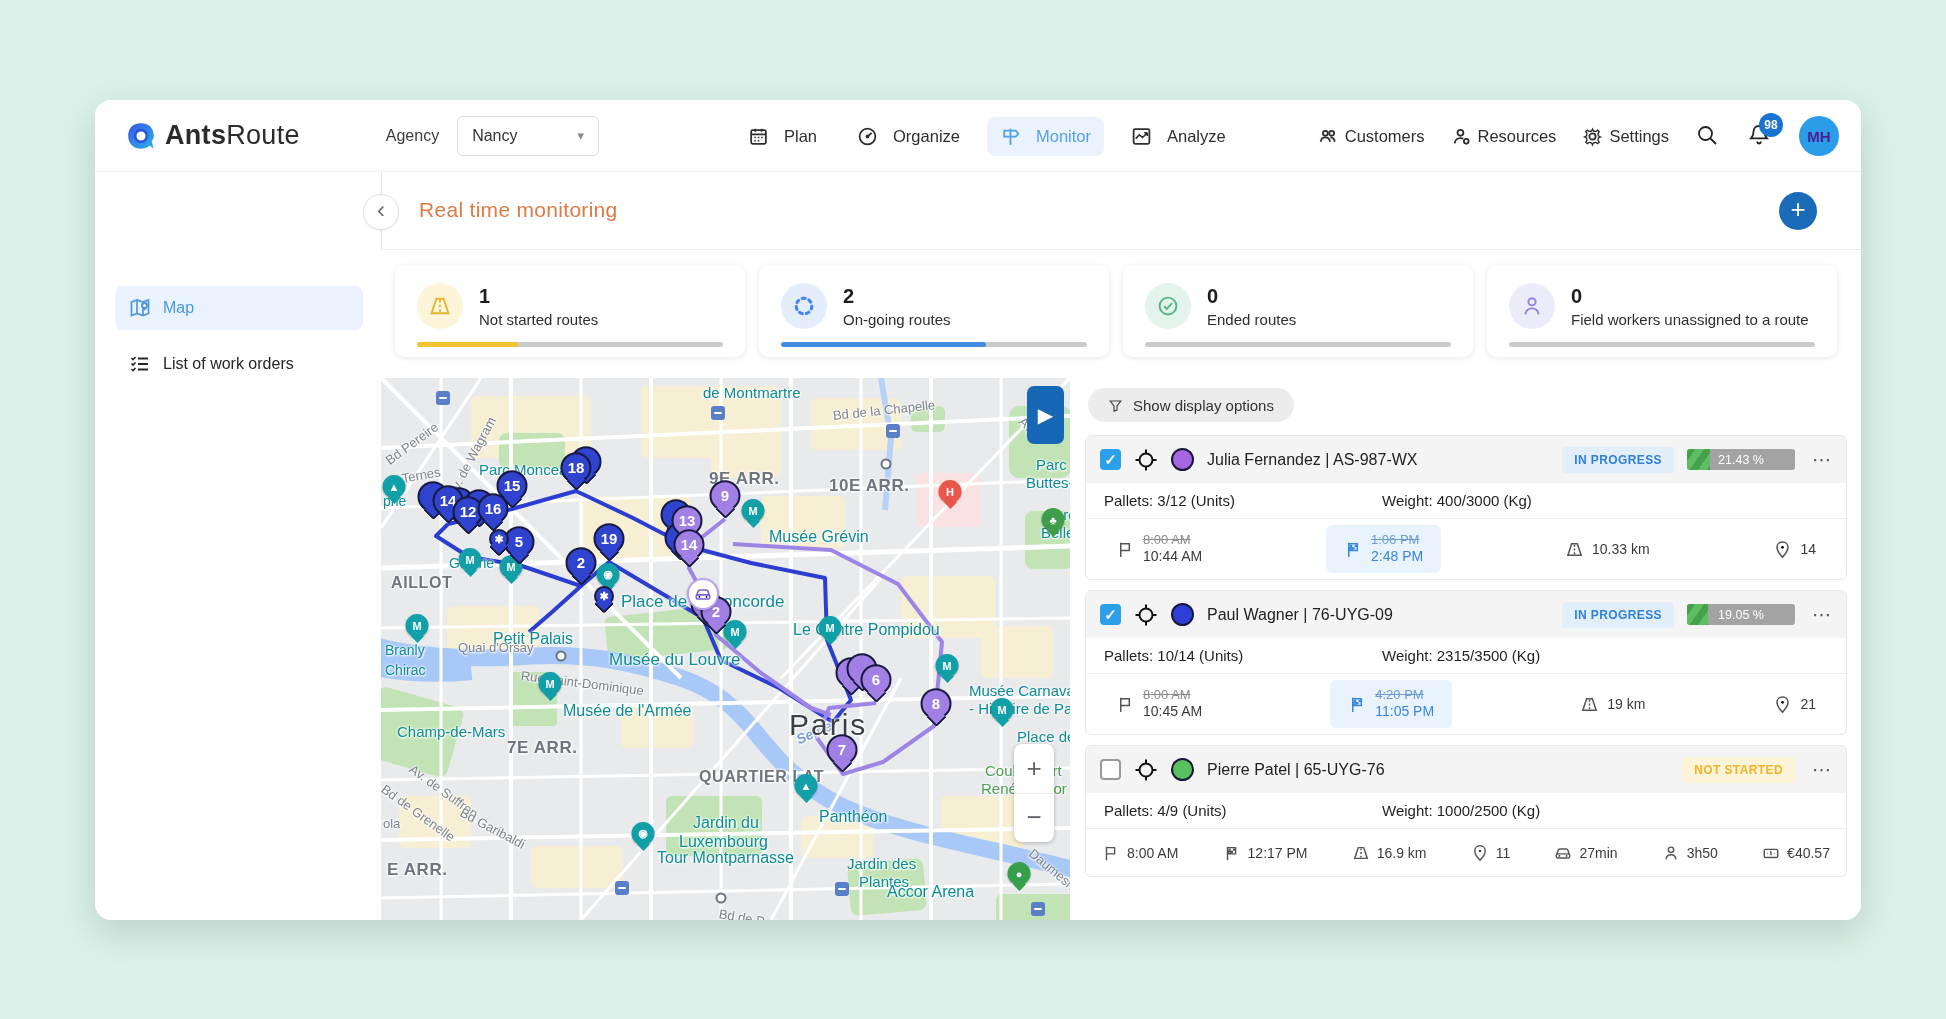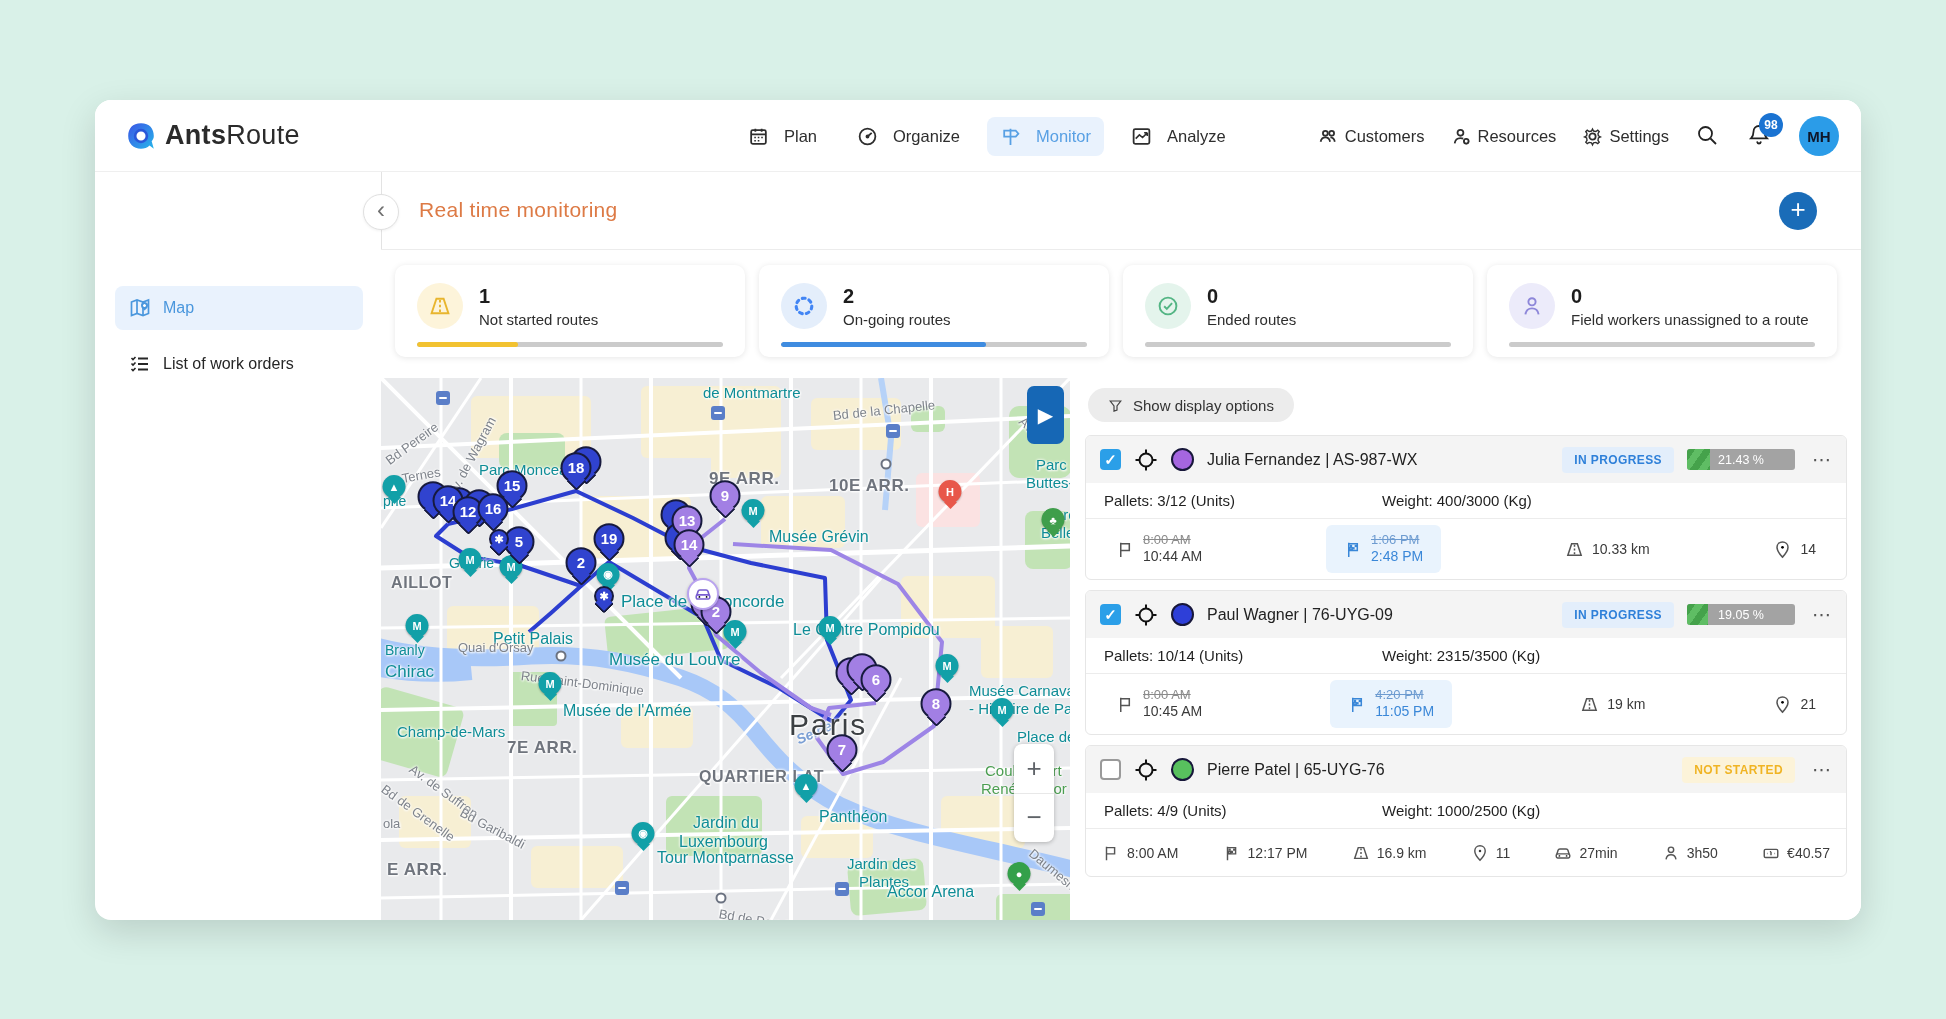--- a/index.html
+++ b/index.html
@@ -20,21 +20,21 @@
   .nav-item{display:flex;align-items:center;gap:15px;font-size:16.5px;color:#2e2e2e;padding:9px 13px;border-radius:8px;cursor:pointer;white-space:nowrap;}
   .nav-item svg{width:21px;height:21px;stroke:#2e2e2e;fill:none;stroke-width:1.7;}
   .nav-item.active{background:#e9f2fd;color:#58a0e4;}
   .nav-item.active svg{stroke:#58a0e4;}
   .rightnav{position:absolute;right:22px;top:0;height:72px;display:flex;align-items:center;gap:26px;}
   .rn-item{display:flex;align-items:center;gap:6px;font-size:16.5px;color:#2e2e2e;cursor:pointer;white-space:nowrap;}
   .rn-item svg{width:21px;height:21px;stroke:#2e2e2e;fill:none;stroke-width:1.7;}
   .icon-btn{width:26px;height:26px;cursor:pointer;position:relative;}
   .icon-btn svg{width:24px;height:24px;stroke:#222;fill:none;stroke-width:1.8;}
   .badge{position:absolute;top:-10px;left:12px;background:#1a73d2;color:#fff;font-size:12px;font-weight:700;border-radius:50%;min-width:24px;height:24px;display:flex;align-items:center;justify-content:center;padding:0 3px;}
-  .avatar{width:40px;height:40px;border-radius:50%;background:#2b9ce8;color:#0f172a;font-size:15px;font-weight:700;display:flex;align-items:center;justify-content:center;cursor:pointer;}
+  .avatar{width:40px;height:40px;border-radius:50%;background:#2b9ce8;color:#4c1d95;font-size:15px;font-weight:700;display:flex;align-items:center;justify-content:center;cursor:pointer;}
 
   
   .pageheader{position:absolute;left:286px;top:72px;right:0;height:78px;border-bottom:1px solid #ececec;}
   .vdiv-top{position:absolute;left:286px;top:72px;height:24px;border-left:1px solid #e3e3e3;}
   .vdiv-bot{position:absolute;left:286px;top:128px;height:22px;border-left:1px solid #e3e3e3;}
   .back-btn{position:absolute;left:-18px;top:22px;width:36px;height:36px;border-radius:50%;background:#fff;border:1px solid #e0e0e0;display:flex;align-items:center;justify-content:center;color:#707070;font-size:24px;cursor:pointer;box-shadow:0 1px 3px rgba(0,0,0,.06);padding-bottom:4px;}
   .page-title{position:absolute;left:38px;top:26px;font-size:21px;color:#dd7a45;letter-spacing:.3px;}
   .add-btn{position:absolute;right:44px;top:20px;width:38px;height:38px;border-radius:50%;background:#1a6cb8;color:#fff;font-size:26px;font-weight:300;display:flex;align-items:center;justify-content:center;cursor:pointer;padding-bottom:3px;}
 
   
@@ -168,20 +168,27 @@
 <div class="window">
 
   <div class="navbar">
     <div class="brand">
       <svg width="32" height="32" viewBox="0 0 30 30">
           <path d="M15,3 C7,3 3,8 3,15 C3,22 8,27 15,27 C18,27 21,26 23,24 L27,27 L25,20 C26.3,18.5 27,16.8 27,15 C27,8 23,3 15,3 Z" fill="url(#logograd)"></path>
           <circle cx="15" cy="15" r="5.5" fill="#fff"></circle>
           <circle cx="15" cy="15" r="5.5" fill="none" stroke="#2a57d8" stroke-width="2.5"></circle>
         </svg>
       <span class="brand-text"><b>Ants</b><span>Route</span></span>
+    </div>
+    <div class="agency">
+      <span class="agency-label">Agency</span>
+      <div class="select">
+        <span>Nancy</span>
+        <span class="caret">▾</span>
+      </div>
     </div>
     <div class="mainnav">
       <div class="nav-item">
         <svg viewBox="0 0 20 20">
             <rect x="3" y="4" width="14" height="13" rx="1.5"></rect>
             <path d="M3 8 h14 M7 2.5 v3 M13 2.5 v3"></path>
             <path d="M6 11 h1.5 M9.3 11 h1.5 M12.6 11 h1.5 M6 14 h1.5 M9.3 14 h1.5" stroke-width="1.4"></path>
           </svg>
         <span>Plan</span>
       </div>
@@ -421,21 +428,21 @@
         <div class="mlb lb-area" style="left: 10px; top: 196px; font-size: 16px;">AILLOT</div>
         <div class="mlb lb-teal" style="left: 68px; top: 177px; font-size: 14px;">Galerie</div>
         <div class="mlb lb-teal" style="left: 388px; top: 150px; font-size: 16px;">Musée Grévin</div>
         <div class="mlb lb-teal" style="left: 112px; top: 252px; font-size: 16px;">Petit Palais</div>
         <div class="mlb lb-teal" style="left: 240px; top: 214px; font-size: 17px;">Place de</div>
         <div class="mlb lb-teal" style="left: 342px; top: 214px; font-size: 17px;">oncorde</div>
         <div class="mlb lb-teal" style="left: 412px; top: 243px; font-size: 16px;">Le Centre Pompidou</div>
         <div class="mlb lb-teal" style="left: 228px; top: 272px; font-size: 17px;">Musée du Louvre</div>
         <div class="mlb lb-gray" style="left: 77px; top: 262px;">Quai d'Orsay</div>
         <div class="mlb lb-teal" style="left: 4px; top: 264px; font-size: 14px;">Branly</div>
-        <div class="mlb lb-teal" style="left: 4px; top: 284px; font-size: 17px;">Chirac</div>
+        <div class="mlb lb-teal" style="left: 4px; top: 284px; font-size: 14px;">Chirac</div>
         <div class="mlb lb-gray" style="left: 140px; top: 290px; transform: rotate(7deg);">Rue Saint-Dominique</div>
         <div class="mlb lb-teal" style="left: 182px; top: 324px; font-size: 16px;">Musée de l'Armée</div>
         <div class="mlb lb-teal" style="left: 16px; top: 345px; font-size: 15px;">Champ-de-Mars</div>
         <div class="mlb lb-area" style="left: 126px; top: 360px; font-size: 17px;">7E ARR.</div>
         <div class="mlb lb-gray" style="left: 30px; top: 382px; transform: rotate(36deg);">Av. de Suffren</div>
         <div class="mlb lb-gray" style="left: 2px; top: 402px; transform: rotate(36deg);">Bd de Grenelle</div>
         <div class="mlb lb-gray" style="left: 80px; top: 426px; transform: rotate(28deg);">Bd Garibaldi</div>
         <div class="mlb lb-gray" style="left: 2px; top: 438px;">ola</div>
         <div class="mlb lb-area" style="left: 6px; top: 482px; font-size: 17px;">E ARR.</div>
         <div class="mlb lb-water" style="left: 416px; top: 354px; font-size: 14px; transform: rotate(-24deg);">Seine</div>

